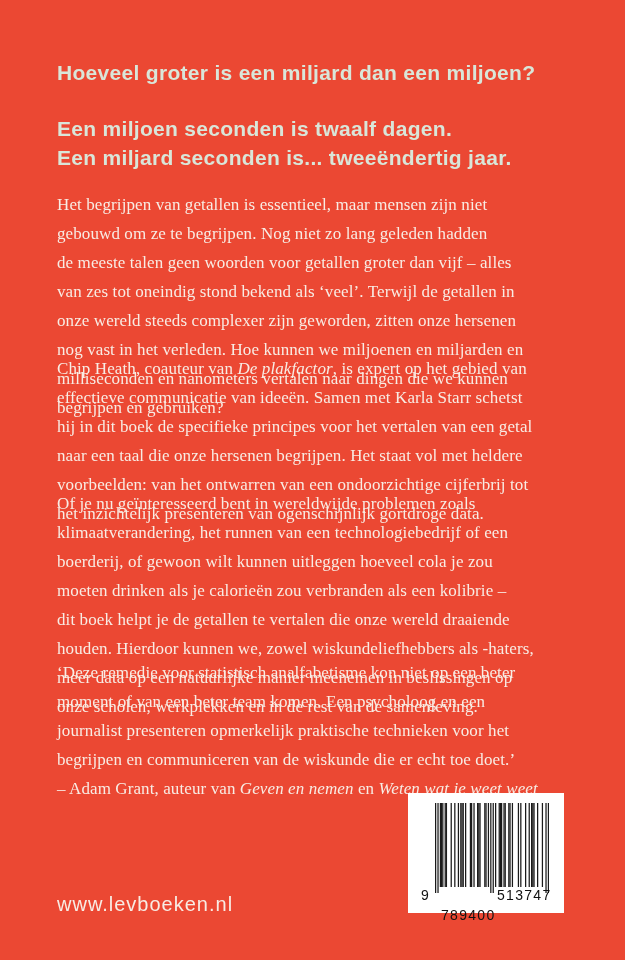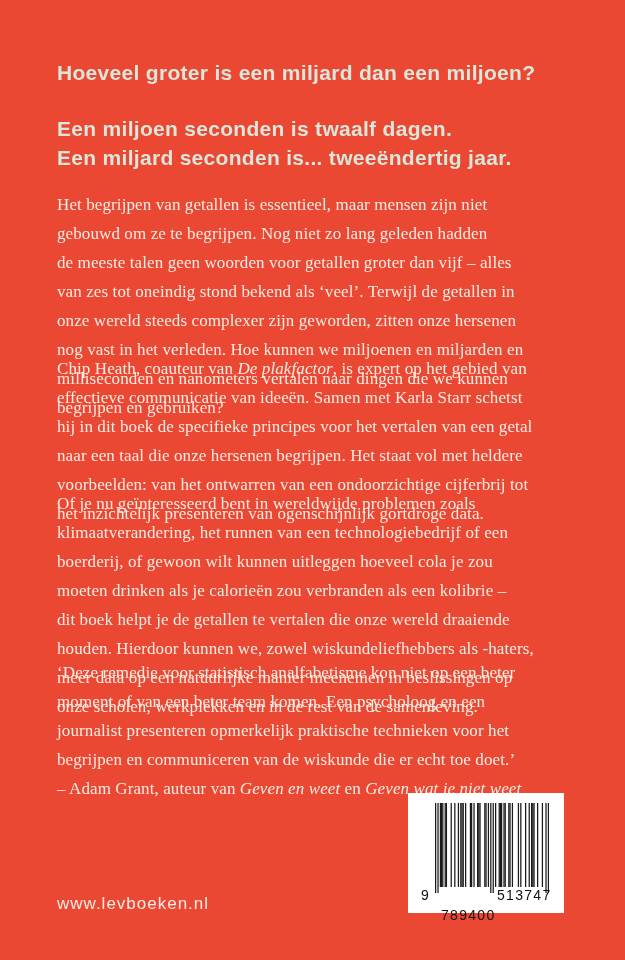--- a/index.html
+++ b/index.html
@@ -31,21 +31,21 @@
   .body-text em { font-style:italic;margin-top:32px; }
   .pos-headline   { top:58px; }
   .pos-subheadline{ top:106px;margin-top:8px; }
   .pos-p1 { top:190px; }
   .pos-p2 { top:354px; }
   .pos-p3 { top:489px; }
   .pos-quote { top:658px; }
   .website {
     position:absolute; left:57px; top:894px;
     color: var(--body, #f8ece4);
-    font-size:17px;
+    font-size:20px;
     line-height:20px;
     letter-spacing:1px;
     font-weight:normal;
   }
   .barcode-box {
     position:absolute;
     left:408px; top:793px;
     width:156px; height:120px;
     background: var(--barcode-bg, #ffffff);
   }
@@ -75,21 +75,21 @@
   <div class="block pos-headline headline-text">Hoeveel groter is een miljard dan een miljoen?</div>
 
   <div class="block pos-subheadline headline-text">Een miljoen seconden is twaalf dagen.<br>Een miljard seconden is... tweeëndertig jaar.</div>
 
   <div class="block pos-p1 body-text">Het begrijpen van getallen is essentieel, maar mensen zijn niet<br>gebouwd om ze te begrijpen. Nog niet zo lang geleden hadden<br>de meeste talen geen woorden voor getallen groter dan vijf – alles<br>van zes tot oneindig stond bekend als ‘veel’. Terwijl de getallen in<br>onze wereld steeds complexer zijn geworden, zitten onze hersenen<br>nog vast in het verleden. Hoe kunnen we miljoenen en miljarden en<br>milliseconden en nanometers vertalen naar dingen die we kunnen<br>begrijpen en gebruiken?</div>
 
   <div class="block pos-p2 body-text">Chip Heath, coauteur van <em>De plakfactor</em>, is expert op het gebied van<br>effectieve communicatie van ideeën. Samen met Karla Starr schetst<br>hij in dit boek de specifieke principes voor het vertalen van een getal<br>naar een taal die onze hersenen begrijpen. Het staat vol met heldere<br>voorbeelden: van het ontwarren van een ondoorzichtige cijferbrij tot<br>het inzichtelijk presenteren van ogenschijnlijk gortdroge data.</div>
 
   <div class="block pos-p3 body-text">Of je nu geïnteresseerd bent in wereldwijde problemen zoals<br>klimaatverandering, het runnen van een technologiebedrijf of een<br>boerderij, of gewoon wilt kunnen uitleggen hoeveel cola je zou<br>moeten drinken als je calorieën zou verbranden als een kolibrie –<br>dit boek helpt je de getallen te vertalen die onze wereld draaiende<br>houden. Hierdoor kunnen we, zowel wiskundeliefhebbers als -haters,<br>meer data op een natuurlijke manier meenemen in beslissingen op<br>onze scholen, werkplekken en in de rest van de samenleving.</div>
 
-  <div class="block pos-quote body-text">‘Deze remedie voor statistisch analfabetisme kon niet op een beter<br>moment of van een beter team komen. Een psycholoog en een<br>journalist presenteren opmerkelijk praktische technieken voor het<br>begrijpen en communiceren van de wiskunde die er echt toe doet.’<br>– Adam Grant, auteur van <em>Geven en weet</em> en <em>Geven wat je niet weet</em></div>
+  <div class="block pos-quote body-text">‘Deze remedie voor statistisch analfabetisme kon niet op een beter<br>moment of van een beter team komen. Een psycholoog en een<br>journalist presenteren opmerkelijk praktische technieken voor het<br>begrijpen en communiceren van de wiskunde die er echt toe doet.’<br>– Adam Grant, auteur van <em>Geven en nemen</em> en <em>Weten wat je weet weet</em></div>
 
   <div class="website">www.levboeken.nl</div>
 
   <div class="barcode-box">
     <svg class="barcode-bars" id="barcode-bars" viewBox="0 0 114 90" preserveAspectRatio="none">
         <rect x="0.00" y="0" width="1.25" height="90" fill="#1a1a1a"></rect>
         <rect x="2.40" y="0" width="1.25" height="90" fill="#1a1a1a"></rect>
         <rect x="4.80" y="0" width="1.25" height="84" fill="#1a1a1a"></rect>
         <rect x="6.00" y="0" width="1.25" height="84" fill="#1a1a1a"></rect>
         <rect x="7.20" y="0" width="1.25" height="84" fill="#1a1a1a"></rect>

